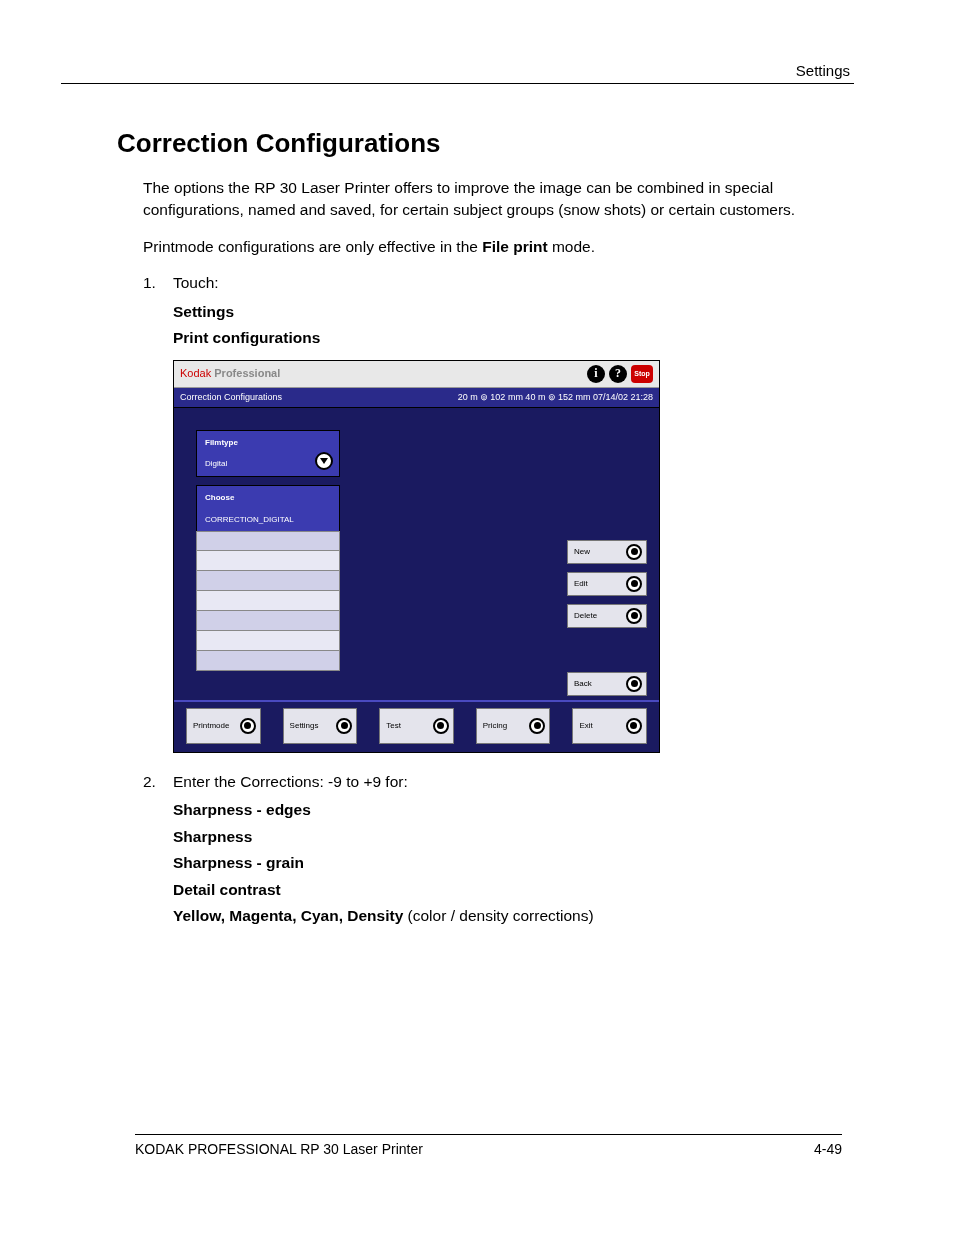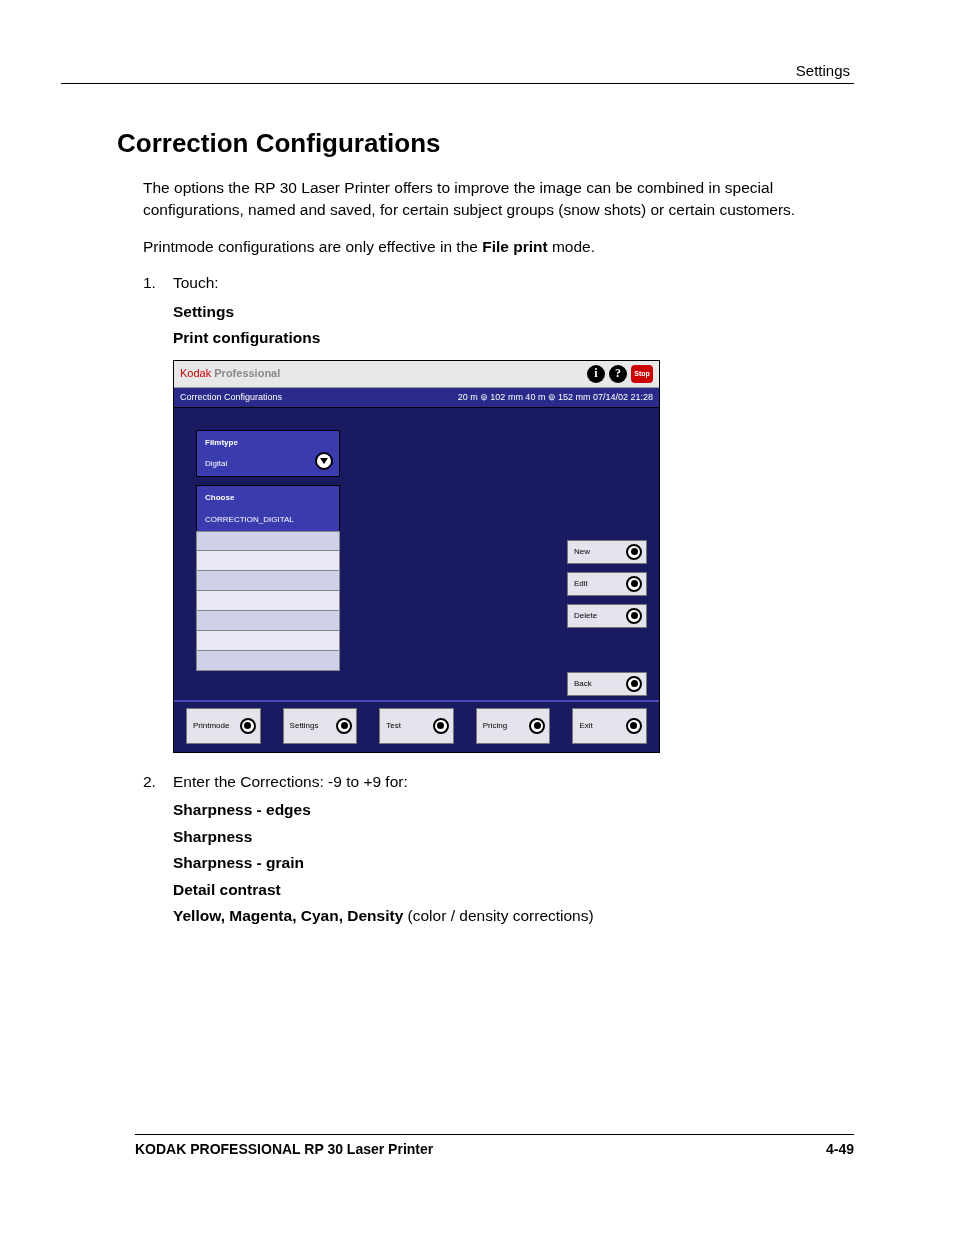--- a/index.html
+++ b/index.html
@@ -175,23 +175,22 @@
     justify-content: space-between;
     padding: 0 4px 0 6px;
     font-size: 8px;
     color: #000;
   }
 
   
   .page-footer {
     position: absolute;
     left: 135px;
-    right: 100px;
+    right: 112px;
     bottom: 78px;
-    font-weight: bold;
   }
   .footer-rule {
     border: none;
     border-top: 1.5px solid #000;
     margin: 0 0 6px 0;
   }
   .footer-row {
     display: flex;
     justify-content: space-between;
     font-size: 14px;

